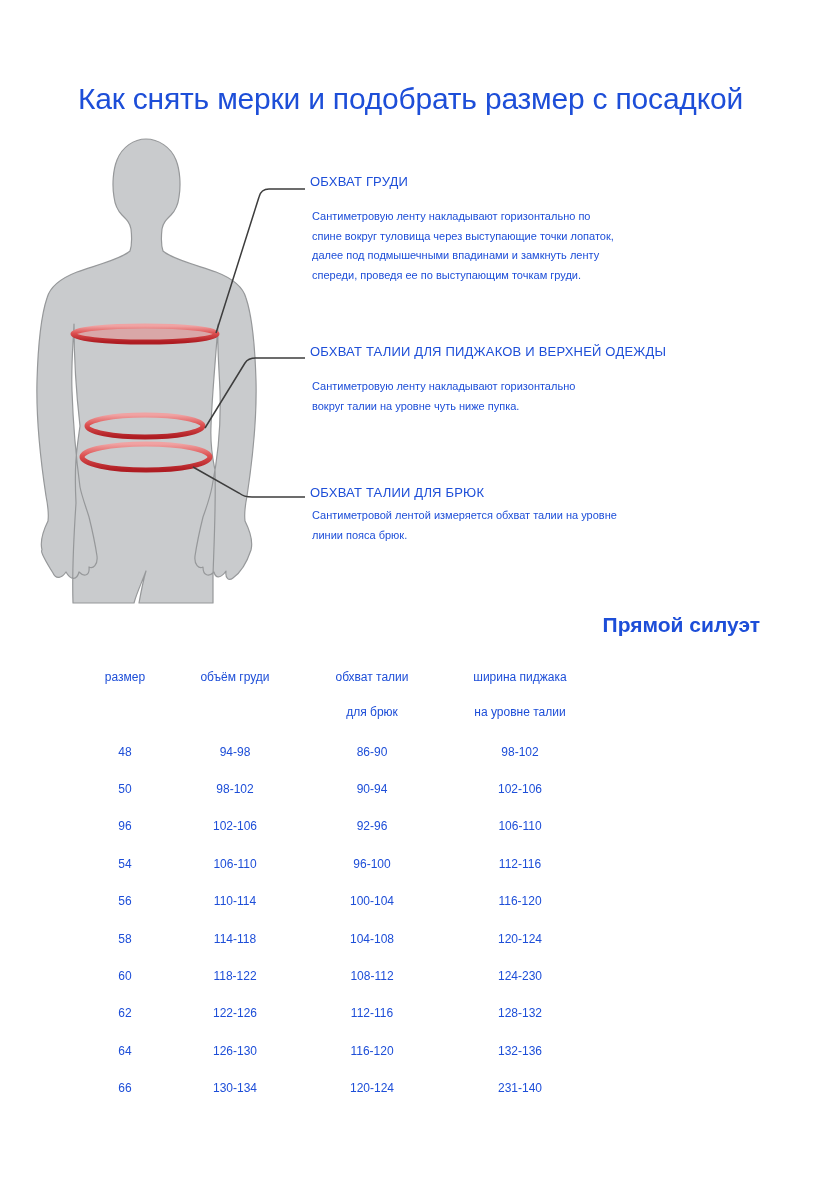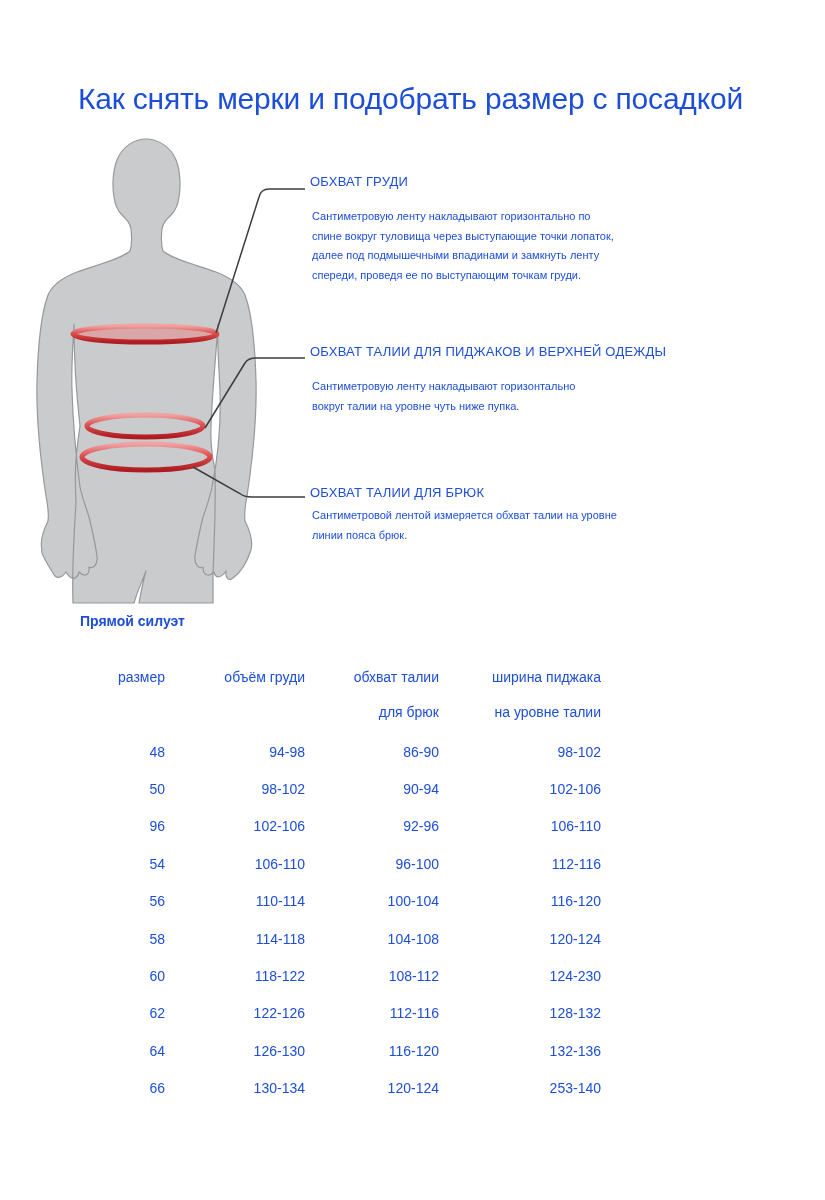--- a/index.html
+++ b/index.html
@@ -5,25 +5,25 @@
   html,body{margin:0;padding:0;background:#ffffff;}
   #page{position:relative;width:825px;height:1200px;background:#ffffff;overflow:hidden;
         font-family:"Liberation Sans",sans-serif;color:#1d4ed8;}
   #figure-svg{position:absolute;left:0;top:0;}
   .page-title{position:absolute;left:78px;top:82px;font-size:30px;font-weight:400;
               letter-spacing:-0.2px;white-space:nowrap;}
   .ann-heading{position:absolute;left:310px;font-size:13px;font-weight:400;
                letter-spacing:0.2px;white-space:nowrap;}
   .ann-body{position:absolute;left:312px;font-size:11px;line-height:19.5px;
             white-space:pre-line;}
-  .table-title{position:absolute;left:80px;top:613px;width:680px;text-align:left;
-               font-size:14px;font-weight:700;}
+  .table-title{position:absolute;left:80px;top:613px;width:680px;text-align:right;
+               font-size:21px;font-weight:700;}
   .table-wrap{position:absolute;left:85px;top:664px;width:516px;}
   table{border-collapse:collapse;table-layout:fixed;width:516px;}
-  th,td{padding:0;text-align:right;font-weight:400;font-size:14px;vertical-align:middle;}
+  th,td{padding:0;text-align:center;font-weight:400;font-size:12px;vertical-align:middle;}
   thead tr.h1{height:26px;}
   thead tr.h2{height:43px;}
   tbody tr{height:37.4px;}
 </style>
 </head>
 <body>
 
 <div id="page">
 
   <svg id="figure-svg" width="825" height="1200" viewBox="0 0 825 1200">
@@ -165,19 +165,19 @@
           <tr>
             <td>64</td>
             <td>126-130</td>
             <td>116-120</td>
             <td>132-136</td>
           </tr>
           <tr>
             <td>66</td>
             <td>130-134</td>
             <td>120-124</td>
-            <td>253-140</td>
+            <td>231-140</td>
           </tr>
         </tbody>
     </table>
   </div>
 
 </div>
 
 </body></html>

